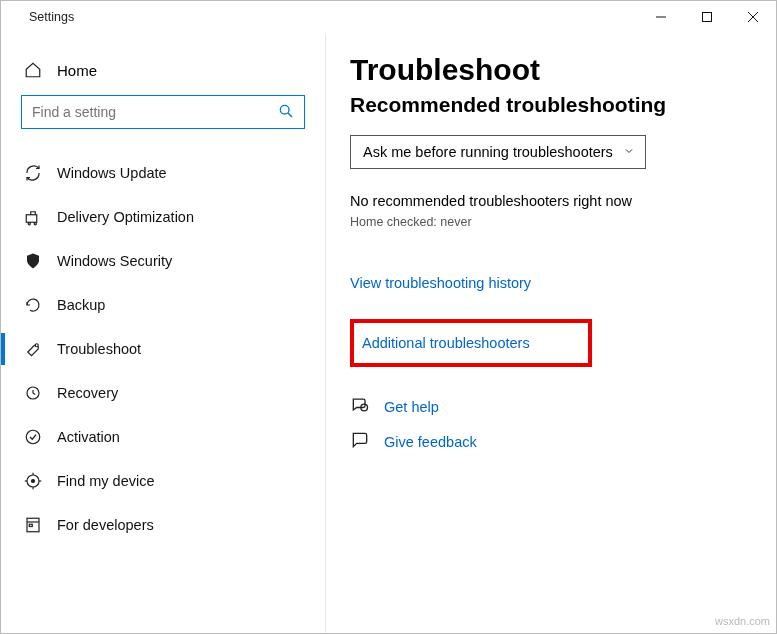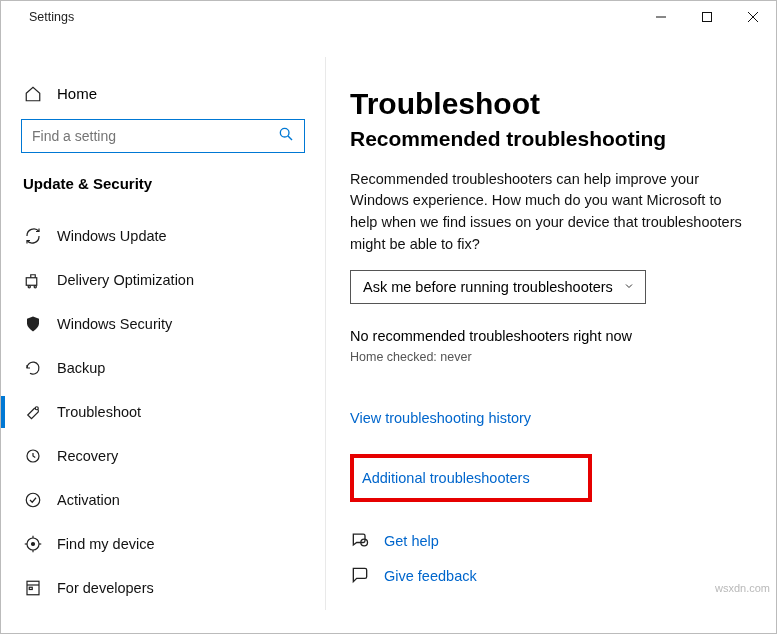--- a/index.html
+++ b/index.html
@@ -26,21 +26,20 @@
     width: 46px;
     height: 32px;
     display: flex;
     align-items: center;
     justify-content: center;
     color: #111;
   }
   .body {
     display: flex;
     height: calc(100% - 32px);
-    align-items: center;
   }
   .sidebar {
     width: 325px;
     border-right: 1px solid #e9e9e9;
     padding-top: 22px;
   }
   .home-row {
     display: flex;
     align-items: center;
     gap: 14px;
@@ -205,21 +204,20 @@
         <input placeholder="Find a setting" style="">
         <span class="sicon">
           <svg width="16" height="16" viewBox="0 0 24 24" fill="none" stroke="#0078d4" stroke-width="2">
               <circle cx="10" cy="10" r="6.5"></circle>
               <line x1="15" y1="15" x2="21" y2="21"></line>
             </svg>
         </span>
       </div>
     </div>
 
-    <div class="group-title">Update &amp; Security</div>
 
     <div class="nav-item">
       <span class="nav-icon">
         <svg width="18" height="18" viewBox="0 0 24 24" fill="none" stroke="#222" stroke-width="1.6">
             <path d="M20 6 A9 9 0 0 0 4 12"></path>
             <path d="M4 18 A9 9 0 0 0 20 12"></path>
             <polyline points="20 2 20 6 16 6"></polyline>
             <polyline points="4 22 4 18 8 18"></polyline>
           </svg>
       </span>
@@ -309,21 +307,20 @@
             <rect x="7" y="11" width="4" height="3"></rect>
           </svg>
       </span>
       <span>For developers</span>
     </div>
   </div>
 
   <div class="content">
     <div class="page-title">Troubleshoot</div>
     <div class="section-title">Recommended troubleshooting</div>
-    <div class="rec-text">Recommended troubleshooters can help improve your Windows experience. How much do you want Microsoft to help when we find issues on your device that troubleshooters might be able to fix?</div>
 
     <div class="dropdown">
       <span>Ask me before running troubleshooters</span>
       <span>
         <svg width="12" height="12" viewBox="0 0 24 24" fill="none" stroke="#333" stroke-width="2">
             <polyline points="6 9 12 15 18 9"></polyline>
           </svg>
       </span>
     </div>
 

